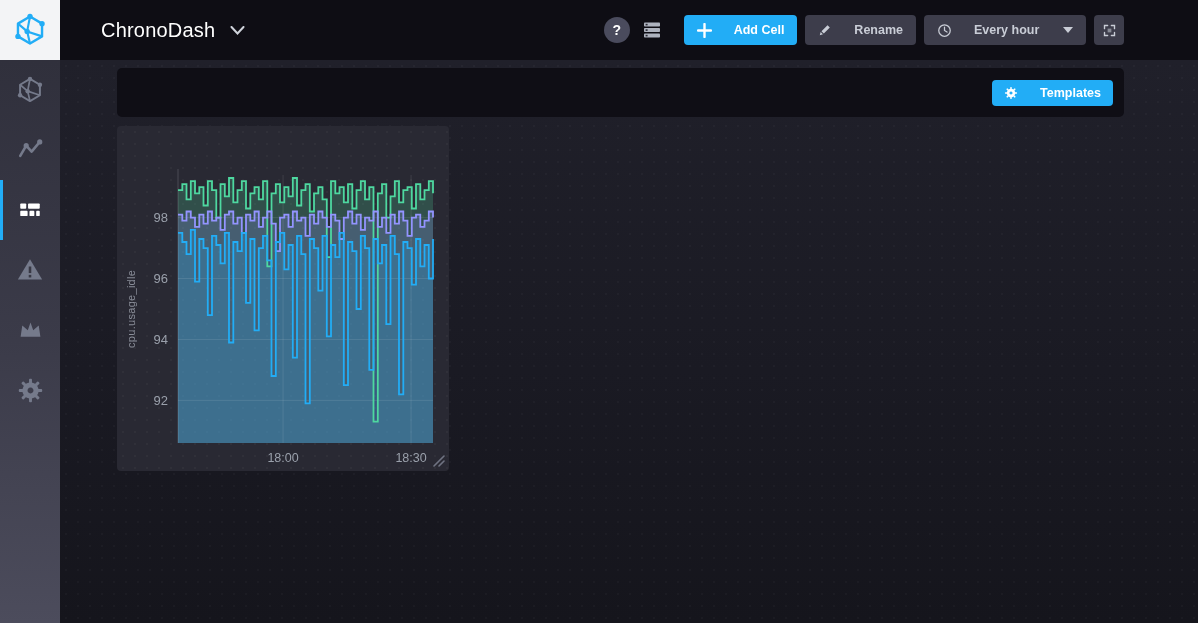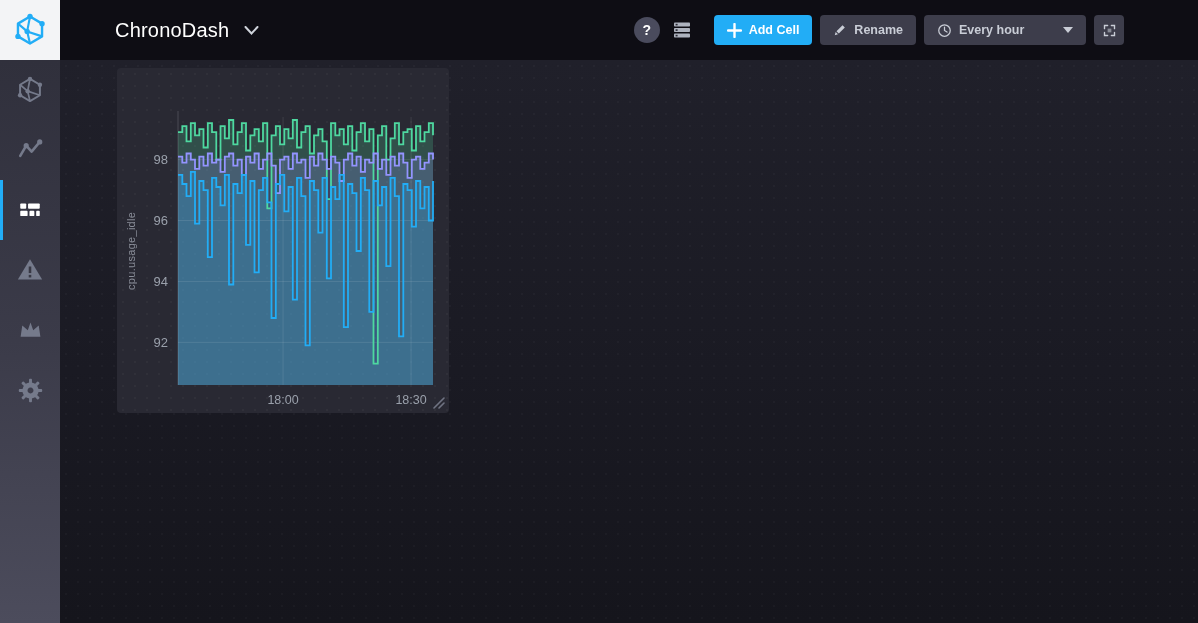--- a/index.html
+++ b/index.html
@@ -3,27 +3,27 @@
 <meta charset="utf-8">
 <style>
   * { margin:0; padding:0; box-sizing:border-box; }
   html,body { width:1198px; height:623px; overflow:hidden; }
   body { font-family:"Liberation Sans","DejaVu Sans",sans-serif; background:#15151c; }
   .app { display:grid; grid-template-rows:60px 1fr; grid-template-columns:60px 1fr; width:1198px; height:623px; }
 
   
   .topbar { grid-column:1 / 3; background:#0e0d14; display:flex; align-items:center; }
   .logo-sq { width:60px; height:60px; background:#f3f4f6; display:flex; align-items:center; justify-content:center; flex:0 0 60px; cursor:pointer; }
-  .title-group { margin-left:55px; display:flex; align-items:center; gap:15px; cursor:pointer; }
+  .title-group { margin-left:41px; display:flex; align-items:center; gap:15px; cursor:pointer; }
   .dash-title { font-size:20px; font-weight:400; color:#ffffff; letter-spacing:.2px; }
   .topbar-right { margin-left:auto; display:flex; align-items:center; padding-right:74px; }
   .icon-btn { background:none; border:none; color:#bfc3ce; cursor:pointer; display:flex; align-items:center; justify-content:center; }
   .help-circle { width:26px; height:26px; border-radius:50%; background:#4a4b5d; color:#fff; font-size:14px; font-weight:700; margin-right:12px; }
   .list-btn { margin-right:14px; }
-  .btn { height:30px; border:none; border-radius:4px; background:#3d3d4b; color:#c9cdd6; font-family:inherit; font-size:12.5px; font-weight:700; display:flex; align-items:center; gap:7px; padding:0 13px; cursor:pointer; margin-left:8px; }
+  .btn { height:30px; border:none; border-radius:4px; background:#3d3d4b; color:#c9cdd6; font-family:inherit; font-size:12.5px; font-weight:700; display:flex; align-items:center; gap:22px; padding:0 13px; cursor:pointer; margin-left:8px; }
   .btn svg { flex:0 0 auto; }
   .btn-primary { background:#22adf6; color:#ffffff; }
   .dropdown { justify-content:flex-start; }
   .dropdown .caret { margin-left:auto; }
   .btn-autorefresh { width:158px; }
   .btn-timerange { width:162px; }
   .btn-square { width:30px; padding:0; justify-content:center; }
 
   
   .sidebar { background:linear-gradient(180deg,#30303c 0%,#3b3b49 50%,#4c4c5c 100%); display:flex; flex-direction:column; }
@@ -177,20 +177,28 @@
     </div>
     <div class="nav-item">
       <svg width="27" height="27" viewBox="0 0 24 24">
           <use href="#i-gear"></use>
         </svg>
     </div>
   </nav>
 
   <main class="content">
 
+    <div class="template-bar">
+      <button class="btn btn-primary templates-btn">
+        <svg width="14" height="14" viewBox="0 0 24 24" style="color:#fff">
+            <use href="#i-gear"></use>
+          </svg>
+        <span>Templates</span>
+      </button>
+    </div>
 
     <div class="cell">
       <div class="chart-area">
         <div class="ylabel">cpu.usage_idle</div>
         <svg class="chart-svg" width="332" height="309">
             <path d="M61.0 28.2 L65.3 28.2 L65.3 22.1 L69.5 22.1 L69.5 37.4 L73.8 37.4 L73.8 19.1 L78.0 19.1 L78.0 31.3 L82.3 31.3 L82.3 25.2 L86.5 25.2 L86.5 43.5 L90.8 43.5 L90.8 19.1 L95.0 19.1 L95.0 28.2 L99.3 28.2 L99.3 55.6 L103.5 55.6 L103.5 22.1 L107.8 22.1 L107.8 34.3 L112.0 34.3 L112.0 16.0 L116.3 16.0 L116.3 40.4 L120.5 40.4 L120.5 28.2 L124.8 28.2 L124.8 19.1 L129.0 19.1 L129.0 46.5 L133.3 46.5 L133.3 31.3 L137.5 31.3 L137.5 25.2 L141.8 25.2 L141.8 37.4 L146.0 37.4 L146.0 19.1 L150.3 19.1 L150.3 104.4 L154.5 104.4 L154.5 31.3 L158.8 31.3 L158.8 22.1 L163.0 22.1 L163.0 40.4 L167.3 40.4 L167.3 25.2 L171.5 25.2 L171.5 34.3 L175.8 34.3 L175.8 16.0 L180.0 16.0 L180.0 43.5 L184.3 43.5 L184.3 28.2 L188.5 28.2 L188.5 22.1 L192.8 22.1 L192.8 49.5 L197.0 49.5 L197.0 31.3 L201.3 31.3 L201.3 25.2 L205.5 25.2 L205.5 37.4 L209.8 37.4 L209.8 95.2 L214.0 95.2 L214.0 19.1 L218.3 19.1 L218.3 31.3 L222.5 31.3 L222.5 25.2 L226.8 25.2 L226.8 40.4 L231.0 40.4 L231.0 22.1 L235.3 22.1 L235.3 46.5 L239.5 46.5 L239.5 28.2 L243.8 28.2 L243.8 19.1 L248.0 19.1 L248.0 37.4 L252.3 37.4 L252.3 25.2 L256.5 25.2 L256.5 259.7 L260.8 259.7 L260.8 31.3 L265.0 31.3 L265.0 22.1 L269.3 22.1 L269.3 55.6 L273.5 55.6 L273.5 34.3 L277.8 34.3 L277.8 19.1 L282.0 19.1 L282.0 40.4 L286.3 40.4 L286.3 28.2 L290.5 28.2 L290.5 25.2 L294.8 25.2 L294.8 46.5 L299.0 46.5 L299.0 22.1 L303.3 22.1 L303.3 37.4 L307.5 37.4 L307.5 28.2 L311.8 28.2 L311.8 19.1 L316.0 19.1 L316.0 31.3 L316 281 L61 281 Z" fill="#4ED8A0" fill-opacity="0.22" stroke="none"></path>
             <path d="M61.0 52.6 L65.3 52.6 L65.3 58.7 L69.5 58.7 L69.5 49.5 L73.8 49.5 L73.8 55.6 L78.0 55.6 L78.0 64.8 L82.3 64.8 L82.3 52.6 L86.5 52.6 L86.5 61.7 L90.8 61.7 L90.8 49.5 L95.0 49.5 L95.0 58.7 L99.3 58.7 L99.3 55.6 L103.5 55.6 L103.5 67.8 L107.8 67.8 L107.8 52.6 L112.0 52.6 L112.0 49.5 L116.3 49.5 L116.3 61.7 L120.5 61.7 L120.5 55.6 L124.8 55.6 L124.8 70.9 L129.0 70.9 L129.0 52.6 L133.3 52.6 L133.3 58.7 L137.5 58.7 L137.5 49.5 L141.8 49.5 L141.8 64.8 L146.0 64.8 L146.0 55.6 L150.3 55.6 L150.3 49.5 L154.5 49.5 L154.5 61.7 L158.8 61.7 L158.8 89.1 L163.0 89.1 L163.0 55.6 L167.3 55.6 L167.3 52.6 L171.5 52.6 L171.5 64.8 L175.8 64.8 L175.8 49.5 L180.0 49.5 L180.0 58.7 L184.3 58.7 L184.3 55.6 L188.5 55.6 L188.5 73.9 L192.8 73.9 L192.8 52.6 L197.0 52.6 L197.0 61.7 L201.3 61.7 L201.3 49.5 L205.5 49.5 L205.5 55.6 L209.8 55.6 L209.8 64.8 L214.0 64.8 L214.0 52.6 L218.3 52.6 L218.3 58.7 L222.5 58.7 L222.5 77.0 L226.8 77.0 L226.8 55.6 L231.0 55.6 L231.0 49.5 L235.3 49.5 L235.3 61.7 L239.5 61.7 L239.5 52.6 L243.8 52.6 L243.8 67.8 L248.0 67.8 L248.0 55.6 L252.3 55.6 L252.3 58.7 L256.5 58.7 L256.5 49.5 L260.8 49.5 L260.8 64.8 L265.0 64.8 L265.0 55.6 L269.3 55.6 L269.3 70.9 L273.5 70.9 L273.5 52.6 L277.8 52.6 L277.8 61.7 L282.0 61.7 L282.0 49.5 L286.3 49.5 L286.3 58.7 L290.5 58.7 L290.5 73.9 L294.8 73.9 L294.8 55.6 L299.0 55.6 L299.0 52.6 L303.3 52.6 L303.3 64.8 L307.5 64.8 L307.5 58.7 L311.8 58.7 L311.8 49.5 L316.0 49.5 L316.0 55.6 L316 281 L61 281 Z" fill="#9394FF" fill-opacity="0.22" stroke="none"></path>
             <path d="M61.0 70.9 L65.3 70.9 L65.3 80.0 L69.5 80.0 L69.5 92.2 L73.8 92.2 L73.8 67.8 L78.0 67.8 L78.0 119.6 L82.3 119.6 L82.3 77.0 L86.5 77.0 L86.5 86.1 L90.8 86.1 L90.8 153.1 L95.0 153.1 L95.0 73.9 L99.3 73.9 L99.3 83.0 L103.5 83.0 L103.5 101.3 L107.8 101.3 L107.8 70.9 L112.0 70.9 L112.0 180.5 L116.3 180.5 L116.3 80.0 L120.5 80.0 L120.5 89.1 L124.8 89.1 L124.8 70.9 L129.0 70.9 L129.0 140.9 L133.3 140.9 L133.3 77.0 L137.5 77.0 L137.5 168.3 L141.8 168.3 L141.8 86.1 L146.0 86.1 L146.0 73.9 L150.3 73.9 L150.3 98.3 L154.5 98.3 L154.5 214.0 L158.8 214.0 L158.8 80.0 L163.0 80.0 L163.0 70.9 L167.3 70.9 L167.3 107.4 L171.5 107.4 L171.5 83.0 L175.8 83.0 L175.8 195.7 L180.0 195.7 L180.0 73.9 L184.3 73.9 L184.3 92.2 L188.5 92.2 L188.5 241.4 L192.8 241.4 L192.8 77.0 L197.0 77.0 L197.0 86.1 L201.3 86.1 L201.3 128.7 L205.5 128.7 L205.5 73.9 L209.8 73.9 L209.8 174.4 L214.0 174.4 L214.0 83.0 L218.3 83.0 L218.3 95.2 L222.5 95.2 L222.5 70.9 L226.8 70.9 L226.8 223.1 L231.0 223.1 L231.0 80.0 L235.3 80.0 L235.3 89.1 L239.5 89.1 L239.5 147.0 L243.8 147.0 L243.8 73.9 L248.0 73.9 L248.0 86.1 L252.3 86.1 L252.3 207.9 L256.5 207.9 L256.5 77.0 L260.8 77.0 L260.8 101.3 L265.0 101.3 L265.0 83.0 L269.3 83.0 L269.3 162.2 L273.5 162.2 L273.5 73.9 L277.8 73.9 L277.8 92.2 L282.0 92.2 L282.0 232.3 L286.3 232.3 L286.3 80.0 L290.5 80.0 L290.5 86.1 L294.8 86.1 L294.8 122.6 L299.0 122.6 L299.0 77.0 L303.3 77.0 L303.3 104.4 L307.5 104.4 L307.5 83.0 L311.8 83.0 L311.8 116.5 L316.0 116.5 L316.0 77.0 L316 281 L61 281 Z" fill="#22ADF6" fill-opacity="0.22" stroke="none"></path>
             <line x1="61" x2="316" y1="238.36363636363626" y2="238.36363636363626" stroke="rgba(255,255,255,0.10)" stroke-width="1"></line>
             <text x="51" y="242.86363636363626" fill="#9aa0ab" font-size="13" text-anchor="end" font-family="Liberation Sans, DejaVu Sans, sans-serif">92</text>

